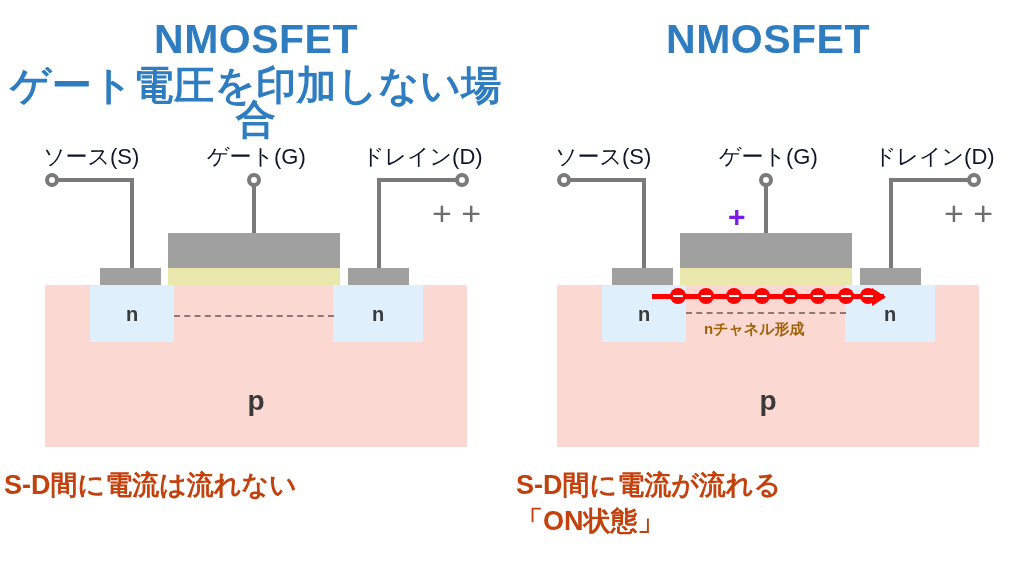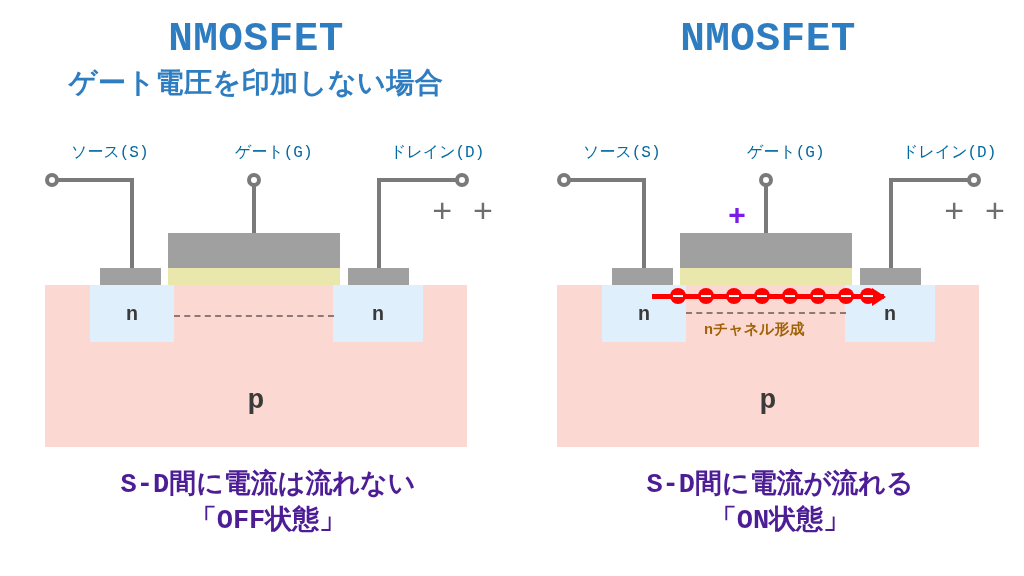--- a/index.html
+++ b/index.html
@@ -4,42 +4,41 @@
 <style>
   html,body{margin:0;padding:0;}
   body{
     width:1024px;height:576px;
     background:#ffffff;
     font-family:"Liberation Sans","DejaVu Sans",sans-serif;
     overflow:hidden;
     position:relative;
   }
   .panel{
-    position:absolute;top:0;width:512px;height:572px;font-family:Liberation Mono, monospace;
+    position:absolute;top:0;width:512px;height:572px;
   }
   .panel.left{left:0;}
   .panel.right{left:512px;}
 
   .title{
     position:absolute;left:0;width:512px;
     text-align:center;
     color:#2E7DC0;
     font-weight:bold;
     letter-spacing:0.5px;
   }
   .title-main{top:16px;font-size:41px;line-height:46px;}
-  .title-sub{top:68px;font-size:28px;line-height:34px;}
+  .title-sub{top:68px;font-size:40px;line-height:34px;}
 
   
   .term-label{
     position:absolute;
-    font-size:16px;
-    color:#0369a1;
+    font-size:22px;
+    color:#0f172a;
     white-space:nowrap;
-    margin-left:28px;
   }
 
   
   .device{
     position:absolute;
     left:0;top:0;width:512px;height:576px;
   }
 
   .substrate{
     position:absolute;
@@ -138,22 +137,22 @@
     position:absolute;
     left:3px;top:7px;width:10px;height:2px;background:#ffffff;
   }
   .chan-label{
     position:absolute;
     font-size:15px;font-weight:bold;color:#a16207;
     white-space:nowrap;
   }
 
   .caption{
-    position:absolute;left:12px;width:512px;
-    text-align:center;color:#4c1d95;font-weight:bold;
+    position:absolute;left:4px;width:512px;
+    color:#c2410c;font-weight:bold;
     font-size:27px;line-height:34px;
   }
   .caption.l1{top:468px;}
   .caption.l2{top:504px;}
 </style>
 </head>
 <body>
 
 <div class="panel left">
 
@@ -190,21 +189,20 @@
     <div class="nregion drn"></div>
 
     <div class="dashline" style="left:174px;top:315px;width:160px;"></div>
 
     <div class="nlabel src">n</div>
     <div class="nlabel drn">n</div>
     <div class="plabel">p</div>
   </div>
 
   <div class="caption l1">S-D間に電流は流れない</div>
-  <div class="caption l2">「OFF状態」</div>
 </div>
 
 <div class="panel right">
 
   <div class="title title-main">NMOSFET</div>
 
   <div class="device">
 
     <div class="term-label" style="left:43px;top:142px;">ソース(S)</div>
     <div class="term-label" style="left:207px;top:142px;">ゲート(G)</div>

